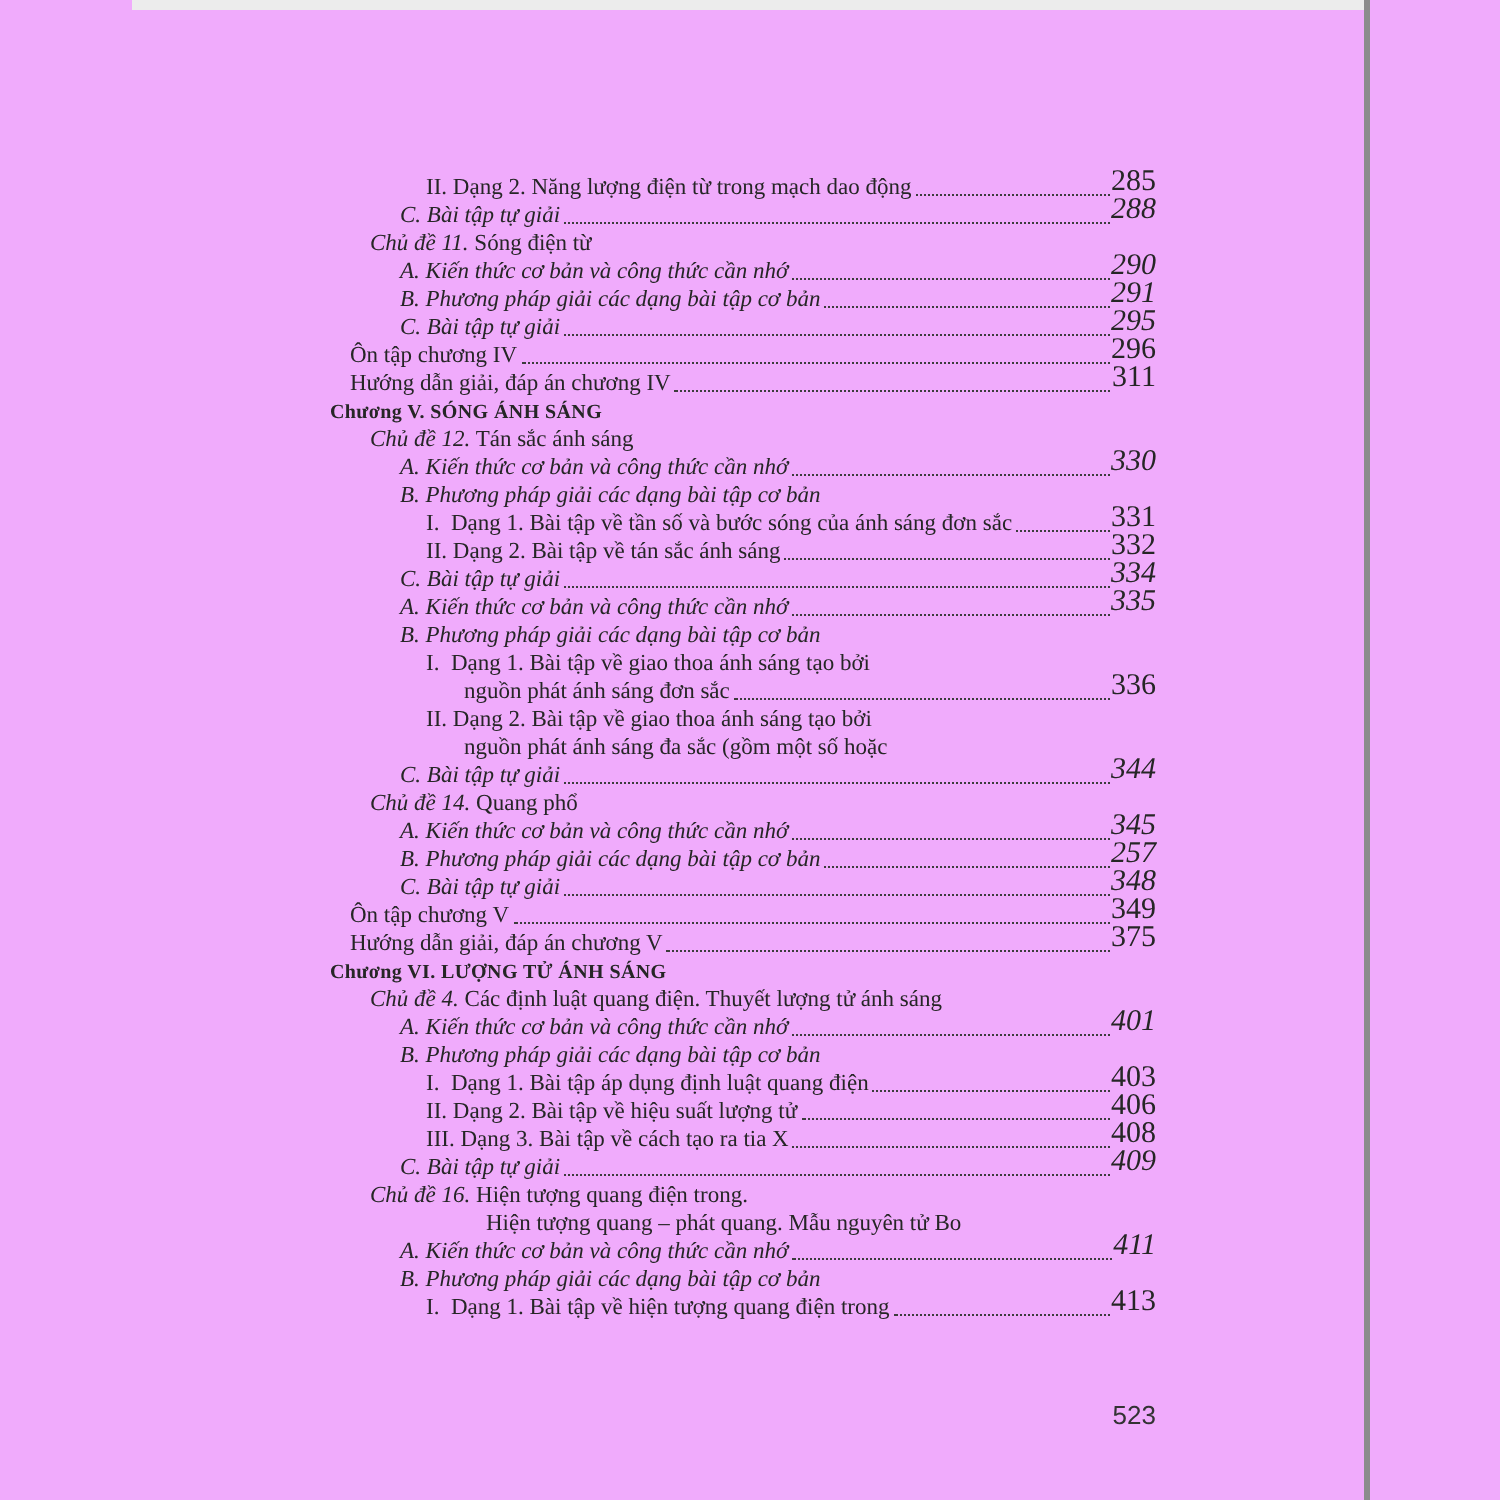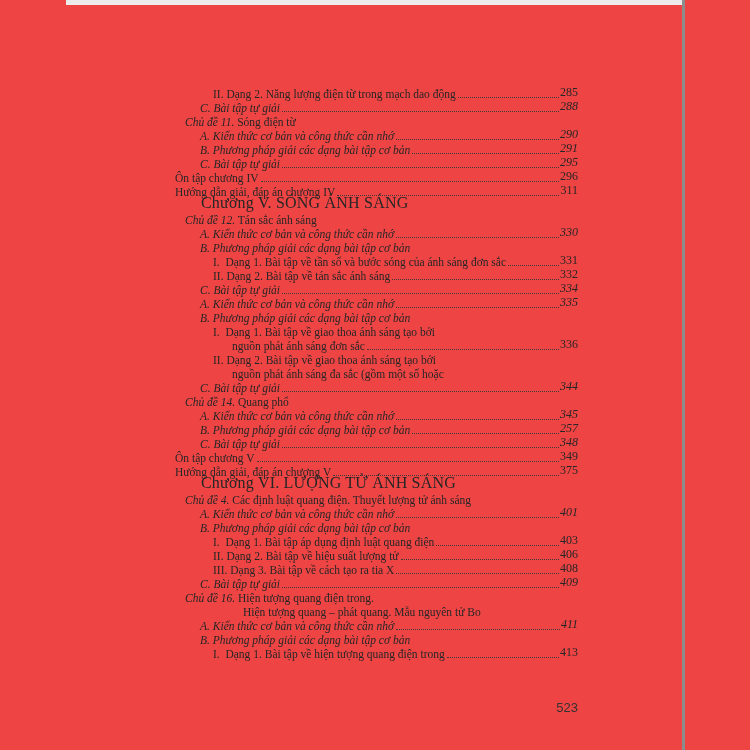--- a/index.html
+++ b/index.html
@@ -4,53 +4,53 @@
 <style>
   html, body { margin:0; padding:0; }
   body {
     width:750px; height:750px; position:relative;
     background:#ffffff;
     font-family:"Liberation Serif", serif;
     overflow:hidden;
   }
   .page {
     position:absolute; left:0; top:0; width:750px; height:750px;
-    background:#ef4444;
+    background:#f0abfc;
   }
   .scan-top-edge {
     position:absolute; left:66px; top:0; width:617px; height:5px;
     background:#ececec;
   }
   .scan-right-edge {
     position:absolute; left:682px; top:0; width:3px; height:750px;
     background:#8c8c8c;
   }
   .toc {
     position:absolute; left:165px; top:86px; width:413px;
   }
   .toc-row {
     display:flex; align-items:flex-end;
     height:14px; font-size:11.5px; color:#262626;
   }
   .row-text, .topic-label { white-space:pre; }
-  .lvl-chapter { font-weight:normal; font-size:16px; letter-spacing:0.2px;margin-left:36px; }
+  .lvl-chapter { font-weight:bold; font-size:10px; letter-spacing:0.2px; }
   .lvl-review  { padding-left:10px; }
   .lvl-topic   { padding-left:20px; }
   .topic-label { font-style:italic; }
   .lvl-topic_cont { padding-left:78px;text-align:center; }
   .lvl-section { padding-left:35px;font-style:italic; }
   .lvl-subsection { padding-left:48px; }
   .lvl-subsection_cont { padding-left:67px; }
   .lvl-subsection_cont2 { padding-left:75px; }
   .dots {
     flex:1 1 auto; min-width:6px;
     border-bottom:1.4px dotted #3c3c3c;
     margin:0 1px 2px 2px;
   }
-  .pagenum { font-size:12px; color:#262626; }
+  .pagenum { font-size:15px; color:#262626; }
   .folio {
     position:absolute; top:700px; right:172px;
     font-family:"Liberation Sans", sans-serif;
     font-size:13px; color:#333333;
   }
 </style>
 </head>
 <body>
 
 <div class="page">

